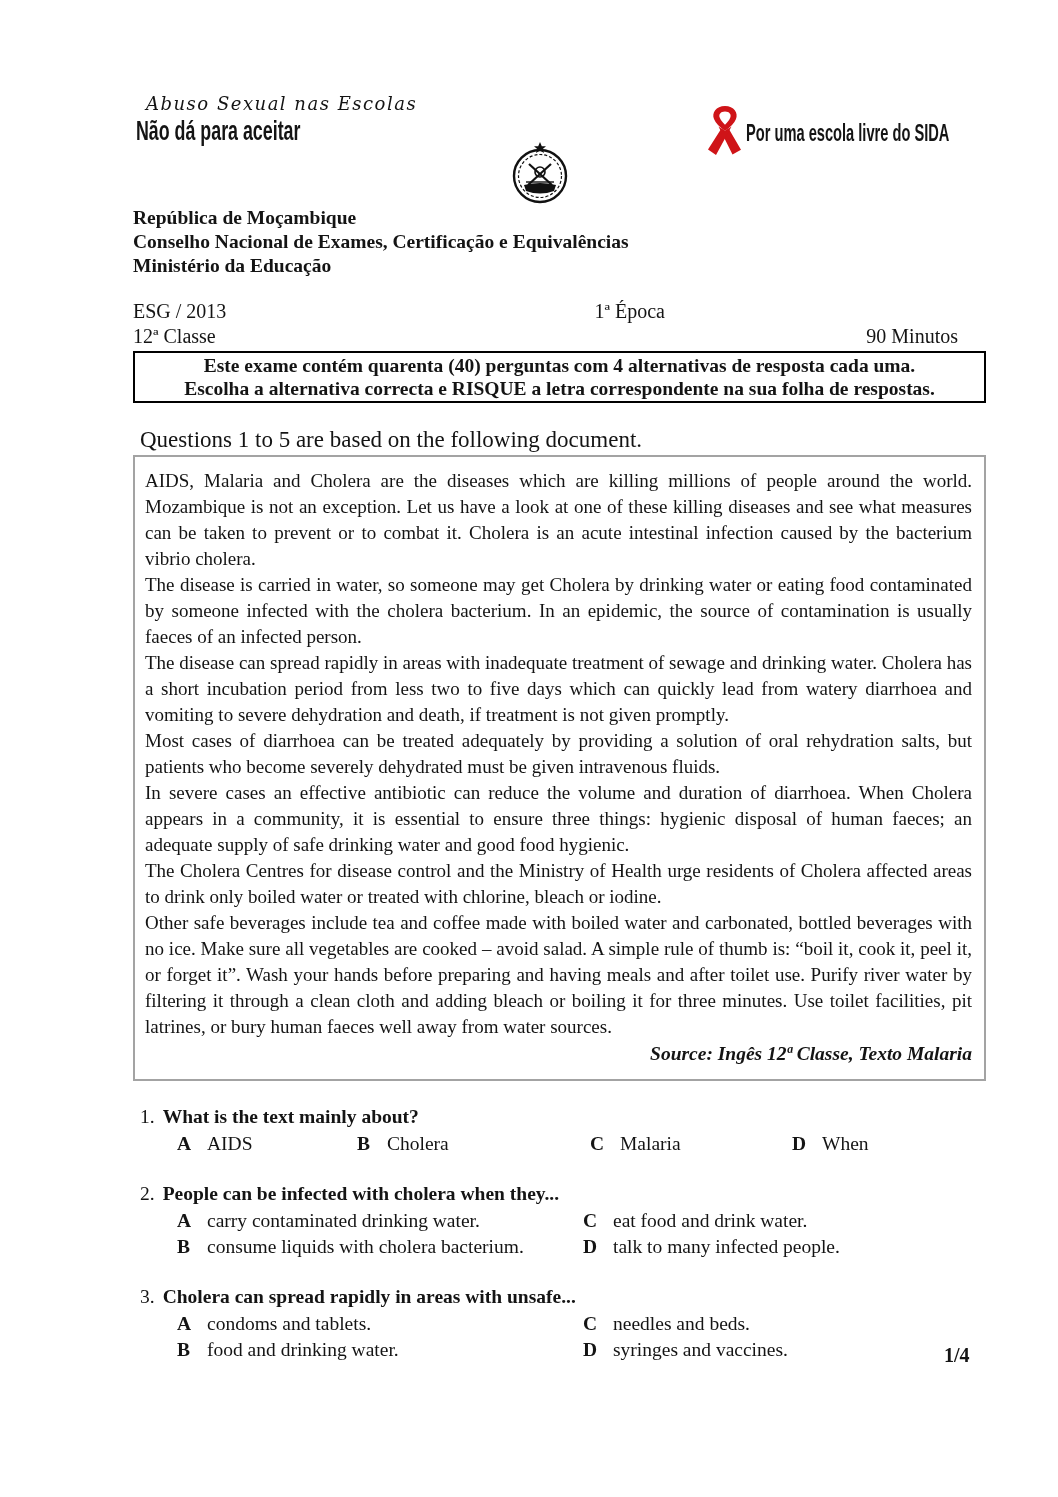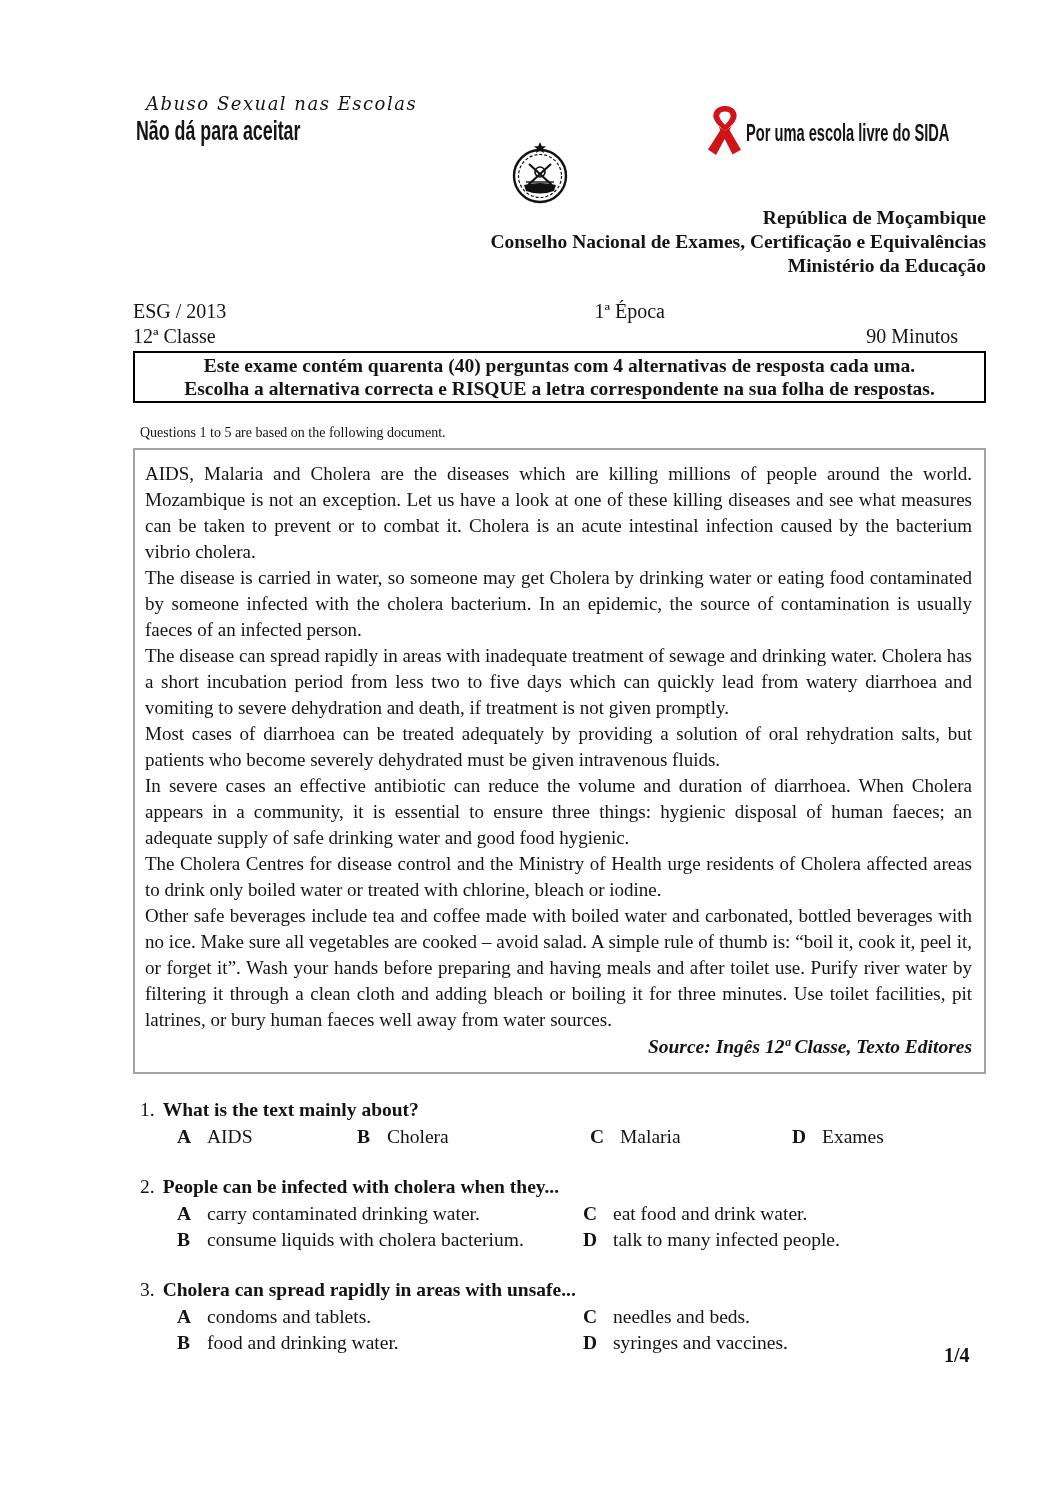--- a/index.html
+++ b/index.html
@@ -26,34 +26,34 @@
     margin-top:15px; margin-left:1px;
     font-family:"Liberation Sans", sans-serif; font-weight:bold;
     font-size:24px; white-space:nowrap;
     transform:scaleX(0.61); transform-origin:left top;
   }
   .emblem { position:absolute; left:508px; top:141px; width:64px; height:64px; }
 
   
   .content { position:absolute; left:133px; top:0; width:853px; }
   .header-space { height:206px; }
-  .titles { text-align:right; font-weight:bold; font-size:19.5px; line-height:24px; }
+  .titles { text-align:left; font-weight:bold; font-size:19.5px; line-height:24px; }
 
   .exam-info { margin-top:21px; font-weight:normal; font-size:20px; }
   .exam-row { display:flex; line-height:25px; }
   .exam-row .cell-l { width:280px; }
   .exam-row .cell-c { flex:1; text-align:center; }
   .exam-row .cell-r { width:280px; text-align:right; padding-right:28px; }
 
   .instruction-box {
     margin-top:2px; border:2px solid #000; padding:1px 14px;
     text-align:center; font-weight:bold; font-size:19.5px; line-height:23px;
   }
 
-  .reading-intro { margin-top:18px; margin-left:7px; font-size:14px; line-height:24px; }
+  .reading-intro { margin-top:25px; margin-left:7px; font-size:23px; line-height:24px; }
 
   .doc-box {
     margin-top:3px; border:2px solid #a3a3a3;
     padding:11px 12px 12px 10px;
     font-size:19px; line-height:26px; text-align:justify;
   }
   .doc-box p { margin:0; }
   .source-line { text-align:right; font-weight:bold; font-style:italic; font-size:19.5px; line-height:27px; }
 
   .question { margin-top:23px; font-size:19.5px; }
@@ -126,32 +126,32 @@
     <div class="reading-intro">Questions 1 to 5 are based on the following document.</div>
 
     <div class="doc-box">
       <p>AIDS, Malaria and Cholera are the diseases which are killing millions of people around the world. Mozambique is not an exception. Let us have a look at one of these killing diseases and see what measures can be taken to prevent or to combat it. Cholera is an acute intestinal infection caused by the bacterium vibrio cholera.</p>
       <p>The disease is carried in water, so someone may get Cholera by drinking water or eating food contaminated by someone infected with the cholera bacterium. In an epidemic, the source of contamination is usually faeces of an infected person.</p>
       <p>The disease can spread rapidly in areas with inadequate treatment of sewage and drinking water. Cholera has a short incubation period from less two to five days which can quickly lead from watery diarrhoea and vomiting to severe dehydration and death, if treatment is not given promptly.</p>
       <p>Most cases of diarrhoea can be treated adequately by providing a solution of oral rehydration salts, but patients who become severely dehydrated must be given intravenous fluids.</p>
       <p>In severe cases an effective antibiotic can reduce the volume and duration of diarrhoea. When Cholera appears in a community, it is essential to ensure three things: hygienic disposal of human faeces; an adequate supply of safe drinking water and good food hygienic.</p>
       <p>The Cholera Centres for disease control and the Ministry of Health urge residents of Cholera affected areas to drink only boiled water or treated with chlorine, bleach or iodine.</p>
       <p>Other safe beverages include tea and coffee made with boiled water and carbonated, bottled beverages with no ice. Make sure all vegetables are cooked – avoid salad. A simple rule of thumb is: “boil it, cook it, peel it, or forget it”. Wash your hands before preparing and having meals and after toilet use. Purify river water by filtering it through a clean cloth and adding bleach or boiling it for three minutes. Use toilet facilities, pit latrines, or bury human faeces well away from water sources.</p>
-      <div class="source-line">Source: Ingês 12ª Classe, Texto Editores</div>
+      <div class="source-line">Source: Ingês 12ª Classe, Texto Malaria</div>
     </div>
 
     <div class="question">
       <div class="q-title">
         <span class="q-num">1.</span><span class="q-text">What is the text mainly about?</span>
       </div>
       <div class="q-options cols-4">
         <span class="opt"><span class="opt-letter">A</span><span>AIDS</span></span>
         <span class="opt"><span class="opt-letter">B</span><span>Cholera</span></span>
         <span class="opt"><span class="opt-letter">C</span><span>Malaria</span></span>
-        <span class="opt"><span class="opt-letter">D</span><span>Exames</span></span>
+        <span class="opt"><span class="opt-letter">D</span><span>When</span></span>
       </div>
     </div>
 
     <div class="question">
       <div class="q-title">
         <span class="q-num">2.</span><span class="q-text">People can be infected with cholera when they...</span>
       </div>
       <div class="q-options cols-2">
         <span class="opt"><span class="opt-letter">A</span><span>carry contaminated drinking water.</span></span>
         <span class="opt"><span class="opt-letter">C</span><span>eat food and drink water.</span></span>

